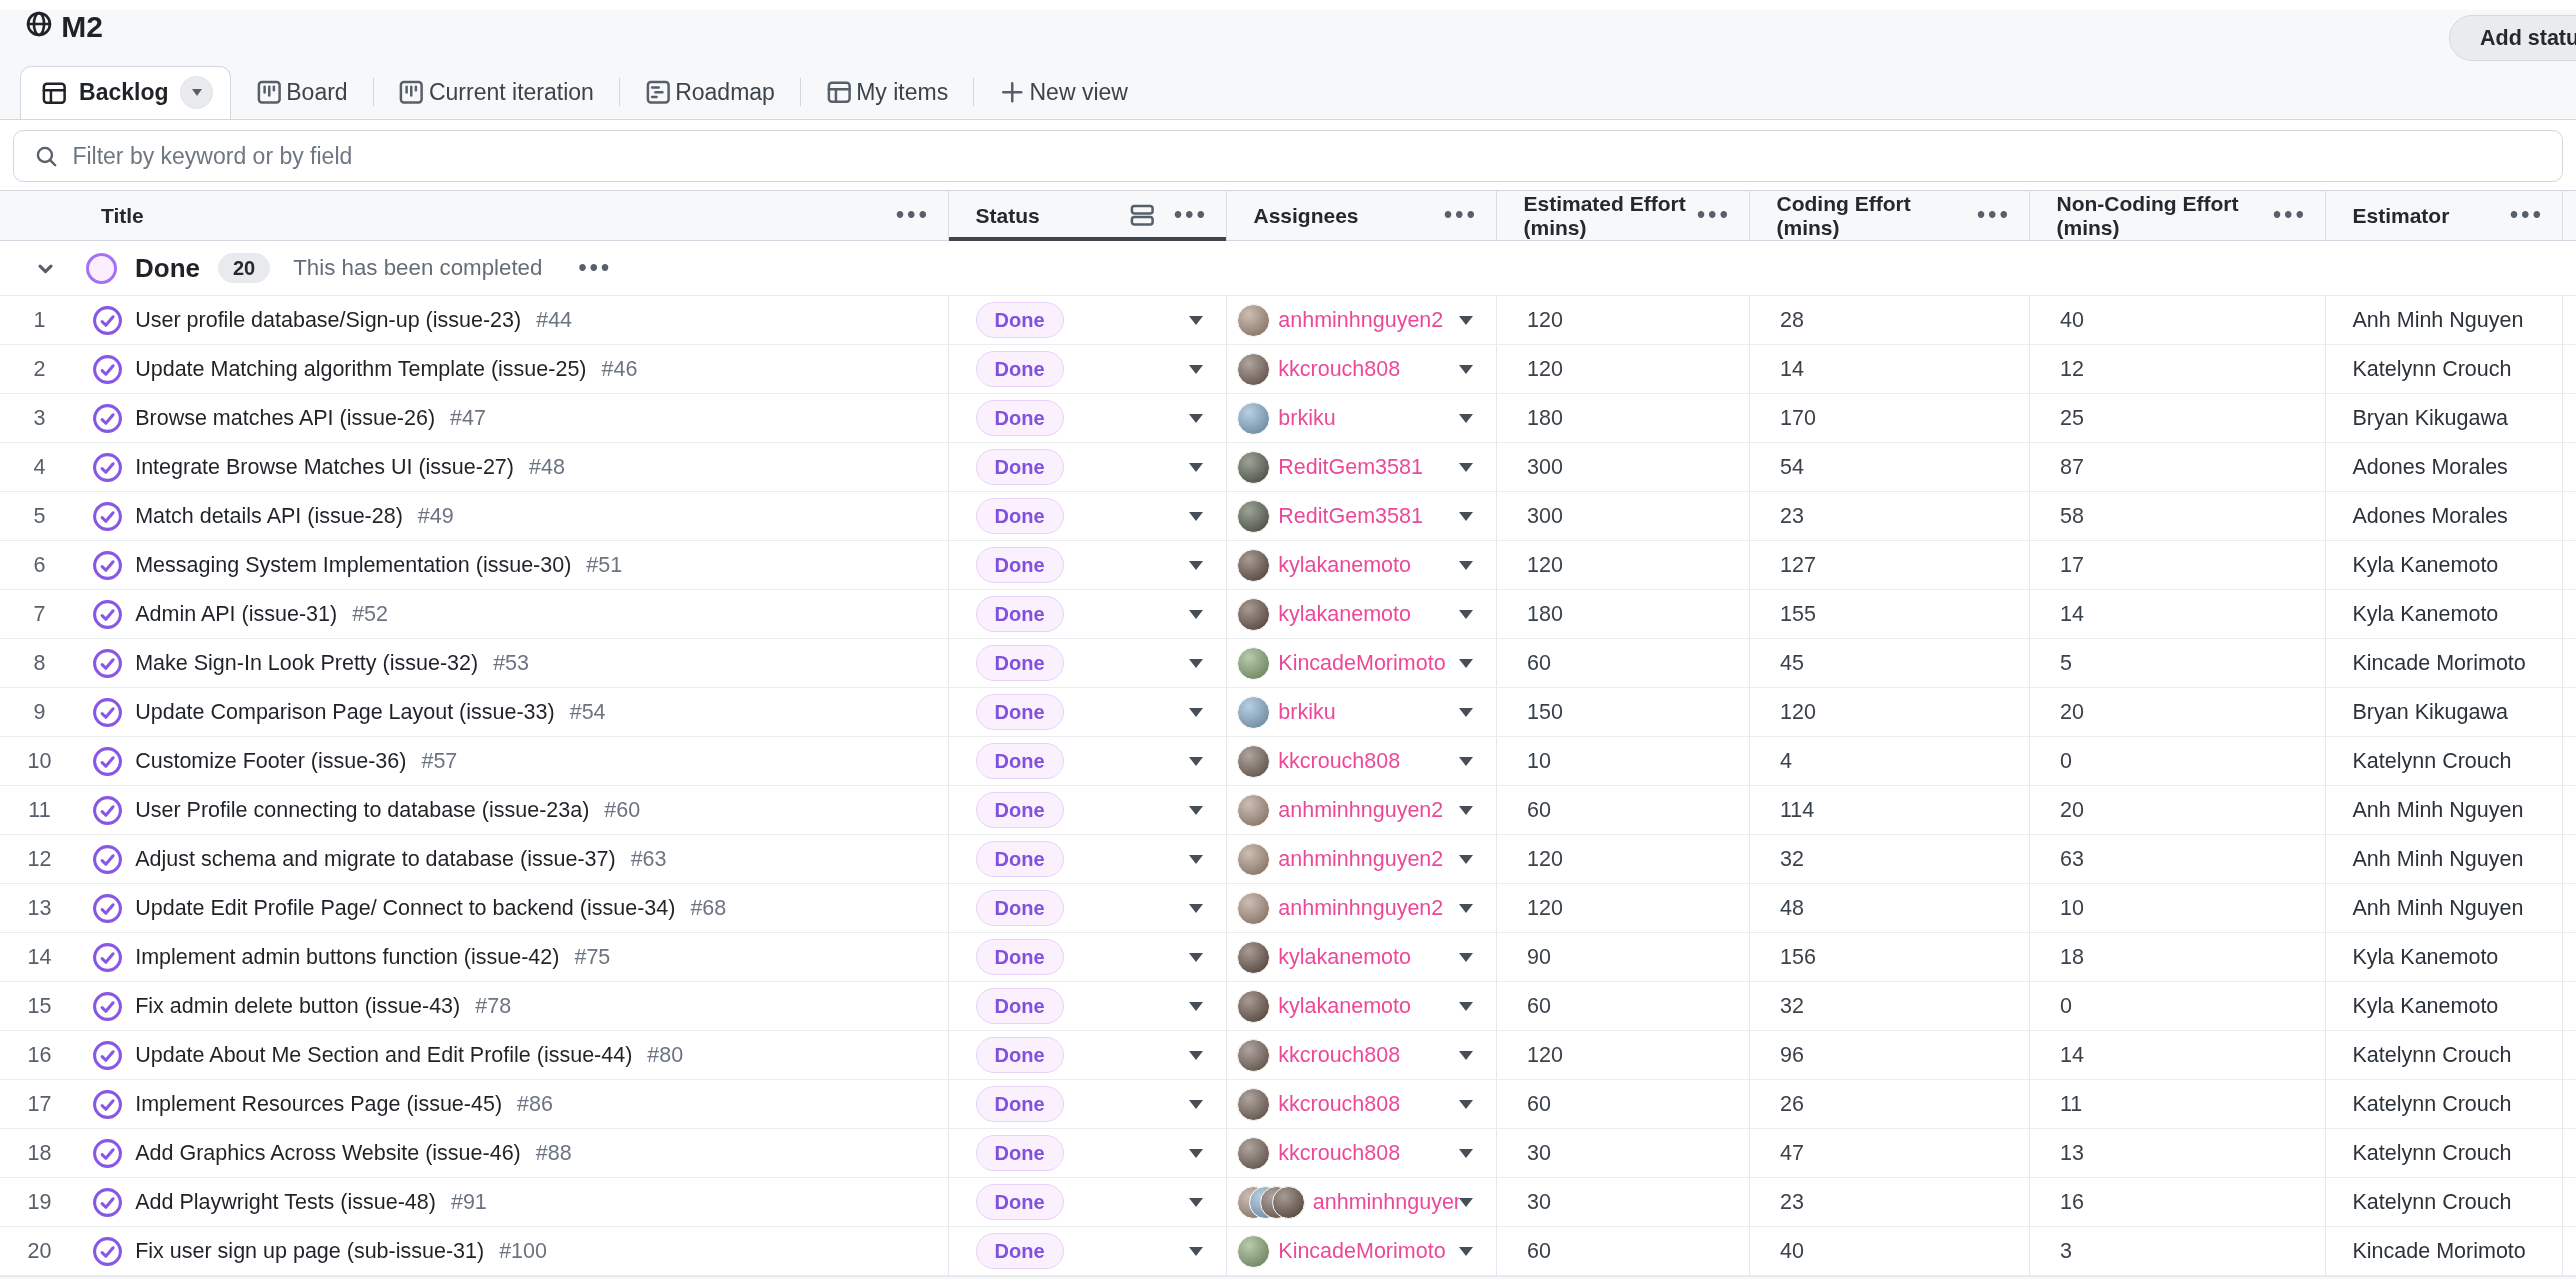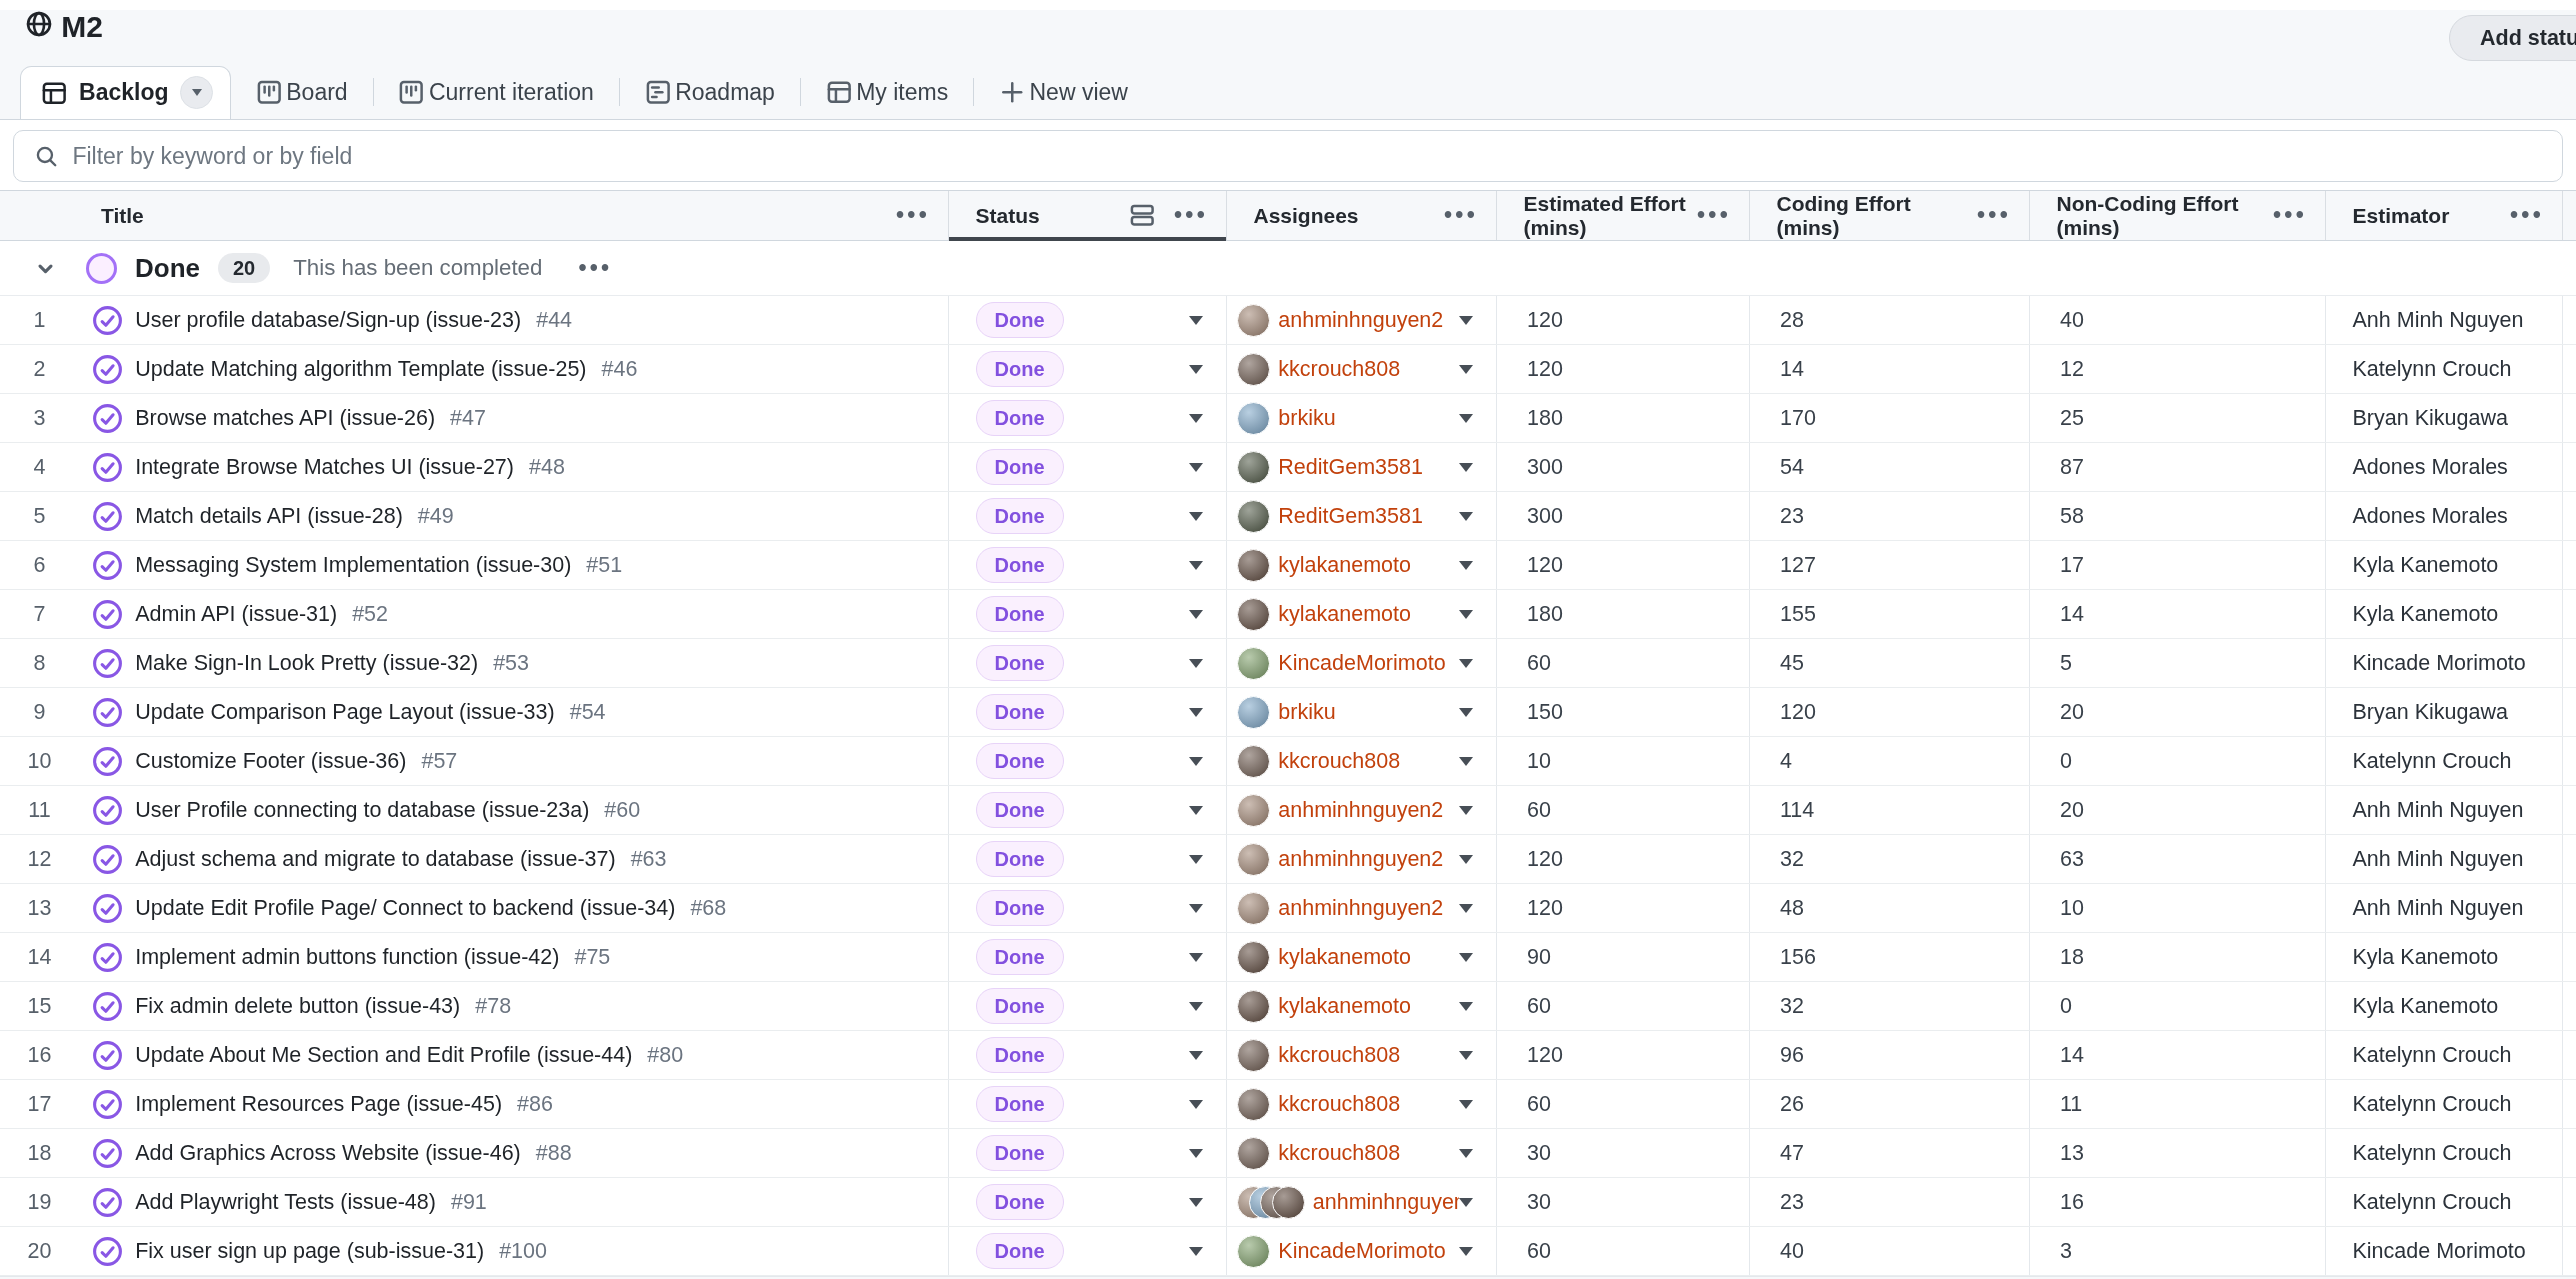--- a/index.html
+++ b/index.html
@@ -58,21 +58,21 @@
   .td-status { padding:0 23px 0 26.5px; }
   .pill { display:inline-flex; align-items:center; height:36px; padding:0 18px; border-radius:20px;
     background:#faf0fe; border:1.7px solid #e7d3f8; color:#8250df; font-size:20px; font-weight:bold; }
   .caret { margin-left:auto; width:0; height:0; border-left:7.4px solid transparent; border-right:7.4px solid transparent;
     border-top:9px solid #474e56; flex:none; cursor:pointer; }
   .td-assignee { padding:0 23px 0 10px; }
   .avatars { display:flex; align-items:center; flex:none; }
   .avatar { width:33px; height:33px; border-radius:50%; flex:none; border:1.7px solid #fff;
     background-image:radial-gradient(circle at 35% 30%, rgba(255,255,255,.45), rgba(0,0,0,.25)); }
   .avatar + .avatar { margin-left:-21.5px; }
-  .aname { font-size:21.5px; color:#c2410c; margin-left:8.3px; white-space:nowrap; overflow:hidden; }
+  .aname { font-size:21.5px; color:#ec4899; margin-left:8.3px; white-space:nowrap; overflow:hidden; }
   .td-num { padding-left:30px; font-size:21.5px; color:#39414a; cursor:text; }
   .td-est { padding-left:26.5px; font-size:21.5px; color:#2b323a; cursor:text; }
   .bottom-strip { height:8.3px; background:#f6f8fa; border-top:0.8px solid #e4e8ec; }
   svg.stroke { fill:none; stroke:currentColor; stroke-width:1.5; stroke-linecap:round; stroke-linejoin:round; }
 </style>
 </head>
 <body>
 
 <div class="app">
   <div class="topwhite"></div>

